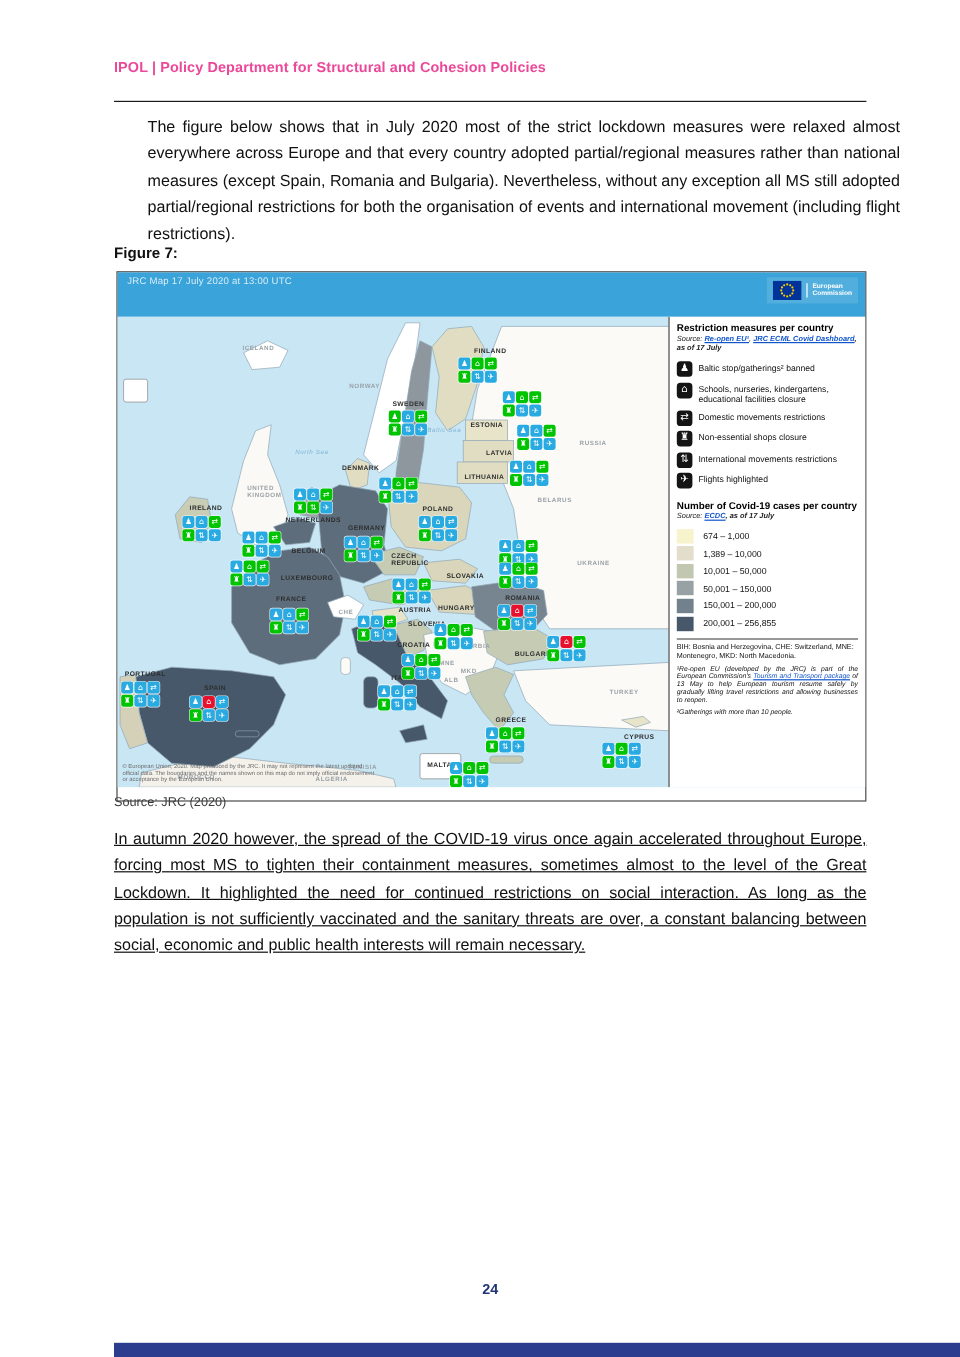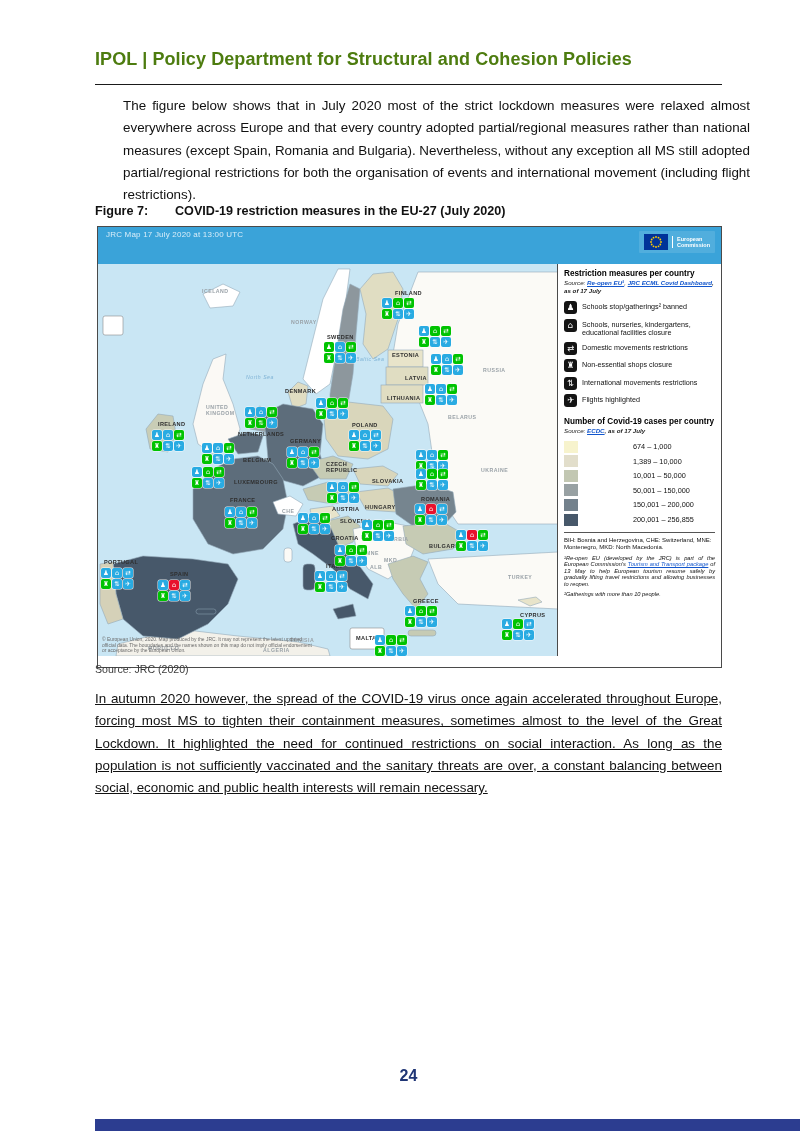--- a/index.html
+++ b/index.html
@@ -1,20 +1,20 @@
 <!DOCTYPE html>
 <html><head>
 <meta charset="utf-8">
 <style>
   * { margin:0; padding:0; box-sizing:border-box; }
   html,body { background:#fff; }
   body { font-family:"Liberation Sans", sans-serif; }
   #page { position:relative; width:800px; height:1131px; background:#fff; overflow:hidden; }
 
-  .doc-header { position:absolute; left:95px; top:49px; width:627px; font-size:18px; font-weight:700; color:#4d7c0f; letter-spacing:0.1px; }
+  .doc-header { position:absolute; left:95px; top:49px; width:627px; font-size:12px; font-weight:700; color:#ec4899; letter-spacing:0.1px; }
   .header-rule { position:absolute; left:95px; top:84px; width:627px; border-top:1.6px solid #1a1a1a; }
 
   .para { position:absolute; left:95px; width:627px; font-size:13.4px; line-height:22.3px; color:#111; text-align:justify; }
   #para1 { top:95px;margin-left:28px; }
   #para2 { top:688px;text-decoration:underline; }
 
   .fig-caption { position:absolute; left:95px; top:204px; width:627px; display:flex; font-size:12.6px; font-weight:700; color:#111; }
   .fig-caption .fig-label { width:80px; flex:0 0 80px; }
 
   
@@ -48,43 +48,42 @@
   .lg-measure .lg-ico { flex:0 0 13px; width:13px; height:13px; border-radius:3px; background:#141414; color:#fff; font-size:8.5px; line-height:13px; text-align:center; font-family:"DejaVu Sans", sans-serif; }
   .lg-measure .lg-lbl { font-size:7.2px; line-height:8.3px; color:#111; padding-top:2px; }
   #legend-colors { margin-top:9px; }
   .lg-colorrow { display:flex; align-items:center; gap:6px; margin-bottom:3.5px; }
   .lg-colorrow .sw { flex:0 0 13px; width:13px; height:13px; }
   .lg-colorrow .lg-lbl { font-size:7.3px; color:#111; }
   #cases-title { margin-top:10px; }
   #legend-cases { margin-top:6px; }
   .lg-caserow { display:flex; align-items:center; gap:8px; margin-bottom:2.6px; }
   .lg-caserow .sw { flex:0 0 14px; width:14px; height:12px; }
-  .lg-caserow .lg-lbl { font-size:7.3px; color:#111;margin-left:47px; }
+  .lg-caserow .lg-lbl { font-size:7.3px; color:#111; }
   .lg-divider { border-top:1px solid #555; margin:6px 0 4px 0; }
   .lg-note { font-size:6px; line-height:7px; color:#111; margin-bottom:4px; }
   .lg-fn { font-size:5.7px; line-height:6.6px; font-style:italic; color:#111; margin-bottom:3.5px; text-align:justify; }
 
   #source-line { position:absolute; left:95px; top:663px; font-size:10.6px; color:#3d3d3d; }
 
-  #page-number { position:absolute; left:95px; top:1067px; width:627px; text-align:center; font-size:16px; font-weight:700; color:#1f3575; }
+  #page-number { position:absolute; left:95px; top:1067px; width:627px; text-align:center; font-size:12px; font-weight:700; color:#1f3575; }
   #footer-bar { position:absolute; left:95px; right:0; top:1119px; height:12px; background:#2c3d90; }
 </style>
 </head>
 <body>
 
 <div id="page">
 
   <div class="doc-header">IPOL | Policy Department for Structural and Cohesion Policies</div>
   <div class="header-rule"></div>
 
   <p class="para" id="para1">The figure below shows that in July 2020 most of the strict lockdown measures were relaxed almost everywhere across Europe and that every country adopted partial/regional measures rather than national measures (except Spain, Romania and Bulgaria). Nevertheless, without any exception all MS still adopted partial/regional restrictions for both the organisation of events and international movement (including flight restrictions).</p>
 
   <div class="fig-caption">
     <span class="fig-label">Figure 7:</span>
-    <span>COVID-19 restriction measures in the EU-27 (July 2020)</span>
   </div>
 
   <div id="map-box">
     <div id="map-header">
       <div id="map-subtitle">JRC Map 17 July 2020 at 13:00 UTC</div>
       <div id="ec-logo">
         <svg width="24" height="16">
           <rect width="24" height="16" fill="#003399"></rect>
           <g fill="#ffcc00">
             <circle cx="17" cy="8" r="0.9"></circle>
@@ -446,21 +445,21 @@
       <div id="map-disclaimer">© European Union, 2020. Map produced by the JRC. It may not represent the latest updated official data. The boundaries and the names shown on this map do not imply official endorsement or acceptance by the European Union.</div>
 
       <div id="legend">
         <div class="lg-title">Restriction measures per country</div>
         <div class="lg-src">
           <span>Source: </span><span class="lg-link lg-bold">Re-open EU¹</span><span>, </span><span class="lg-link lg-bold">JRC ECML Covid Dashboard</span><span class="lg-bold">, as of 17 July</span>
         </div>
         <div id="legend-measures">
             <div class="lg-measure">
               <span class="lg-ico">♟</span>
-              <span class="lg-lbl">Schools stop/gatherings² banned</span>
+              <span class="lg-lbl">Baltic stop/gatherings² banned</span>
             </div>
             <div class="lg-measure">
               <span class="lg-ico">⌂</span>
               <span class="lg-lbl">Schools, nurseries, kindergartens, educational facilities closure</span>
             </div>
             <div class="lg-measure">
               <span class="lg-ico">⇄</span>
               <span class="lg-lbl">Domestic movements restrictions</span>
             </div>
             <div class="lg-measure">

